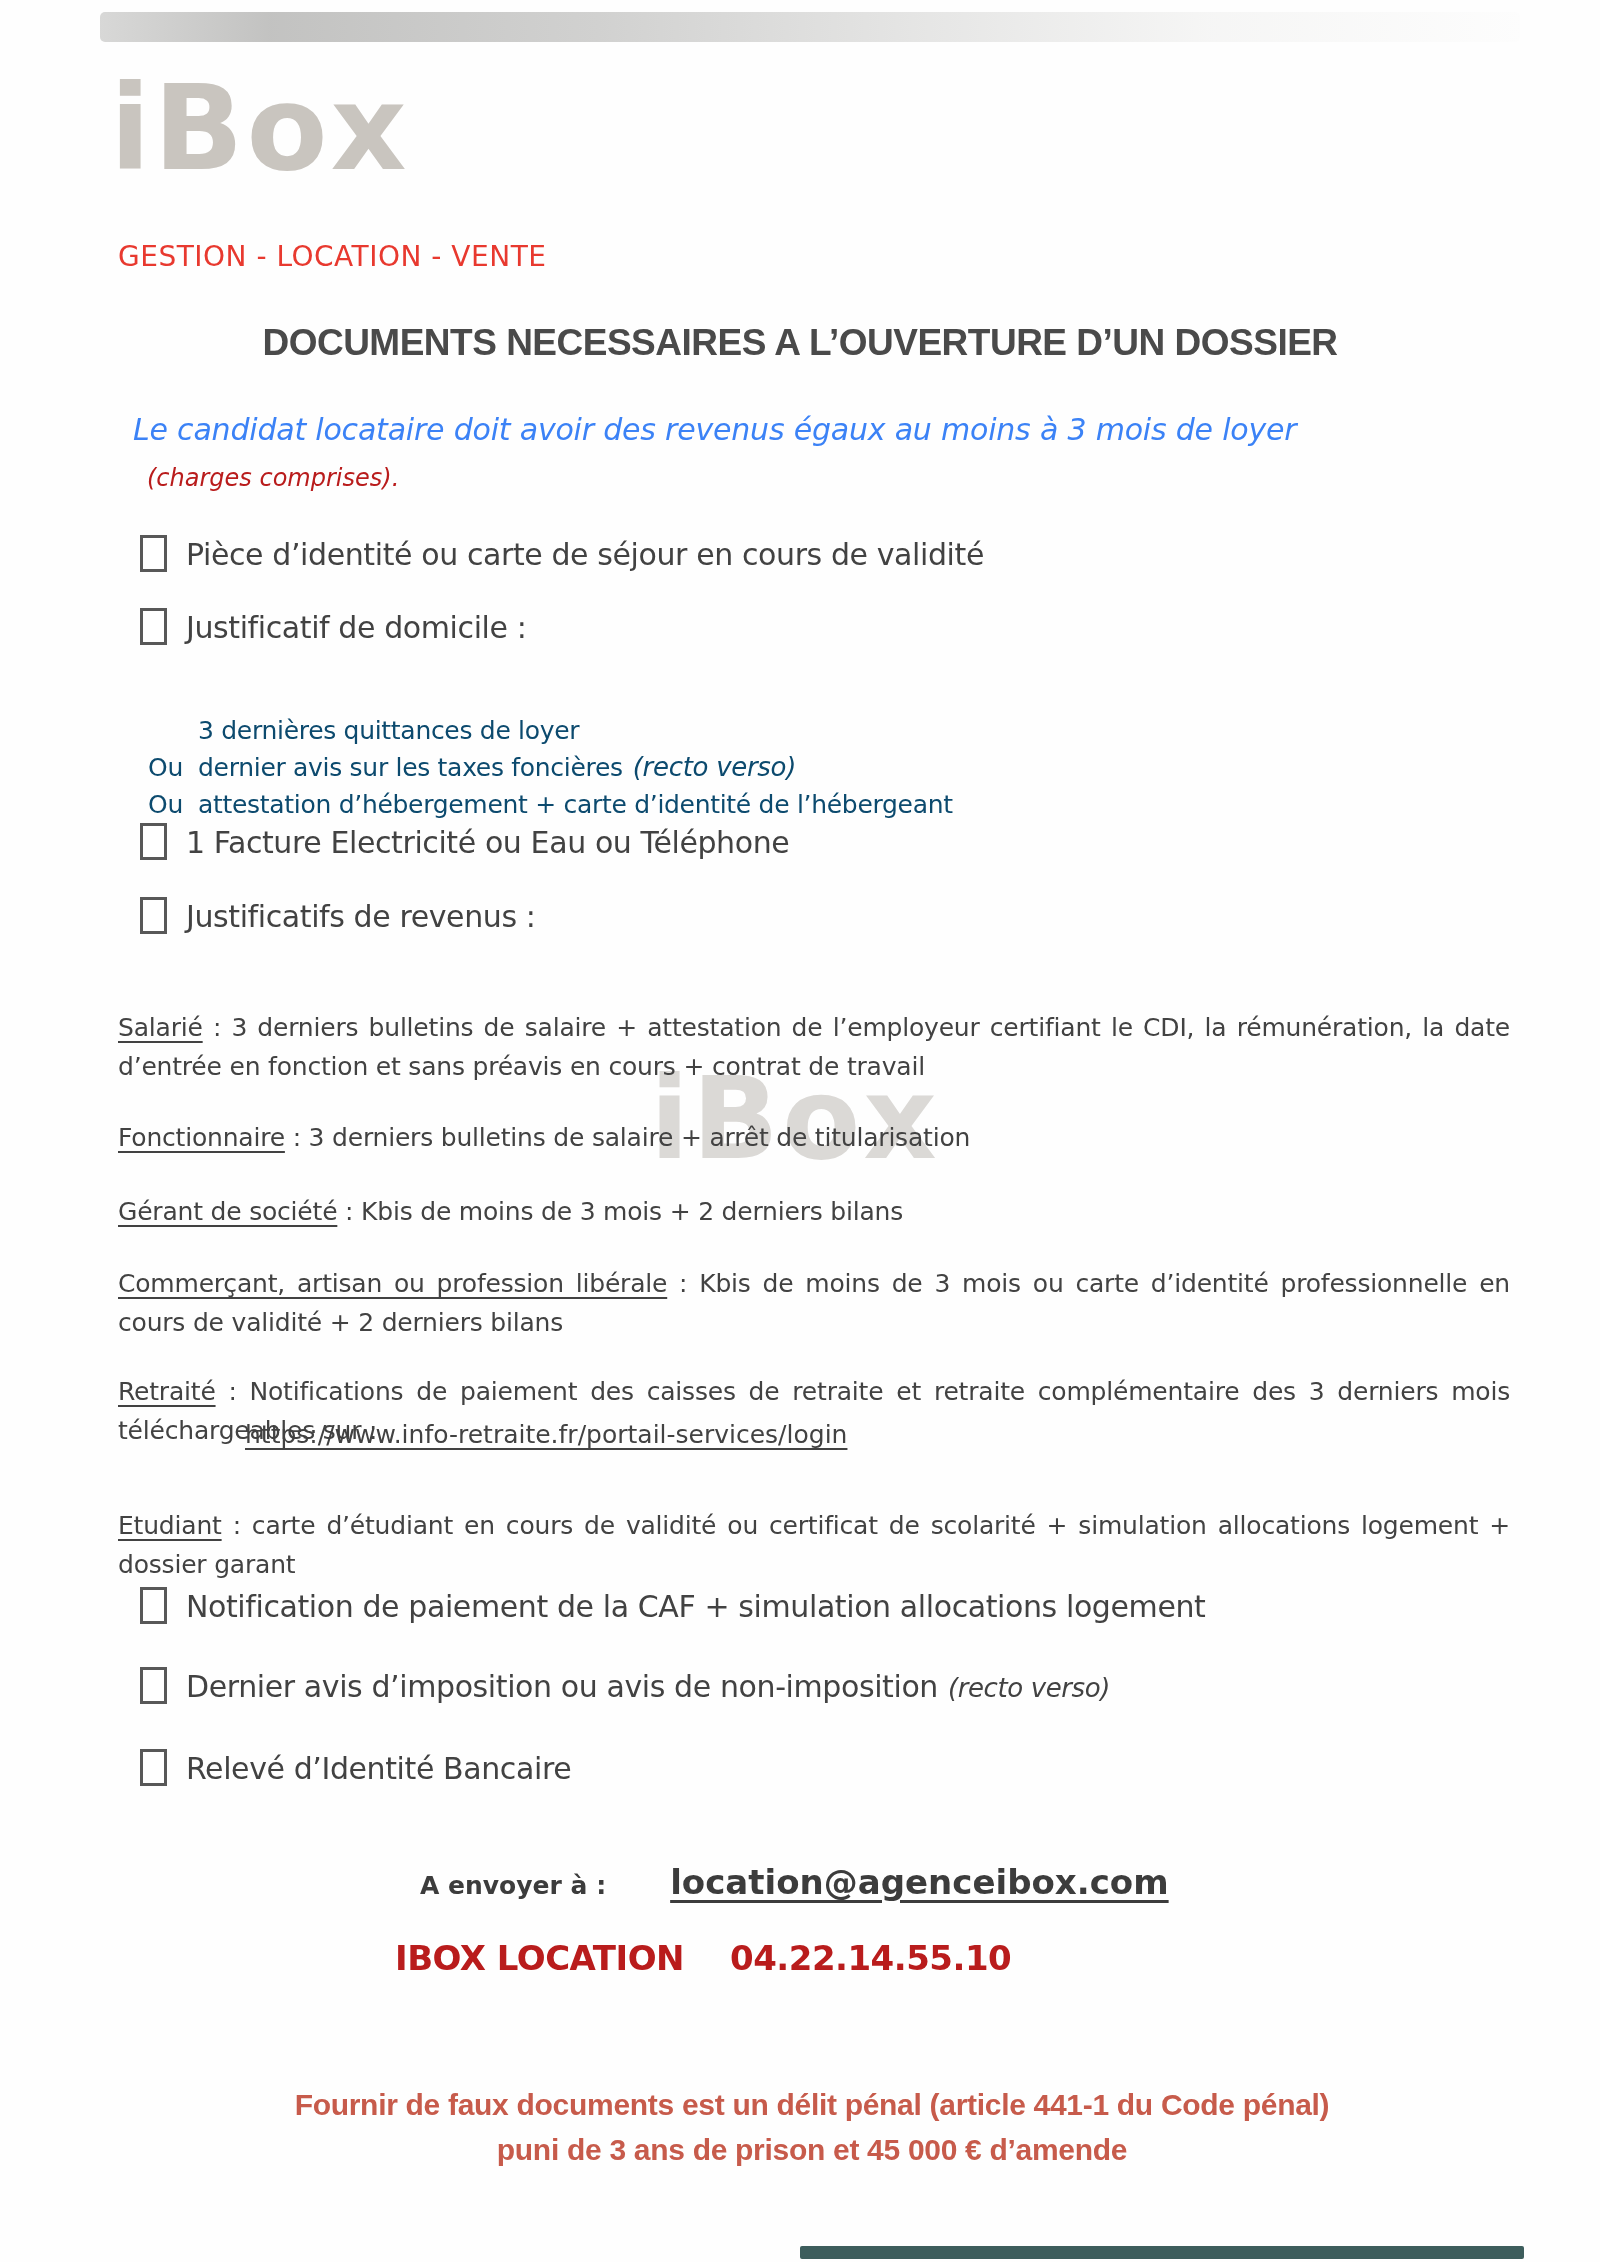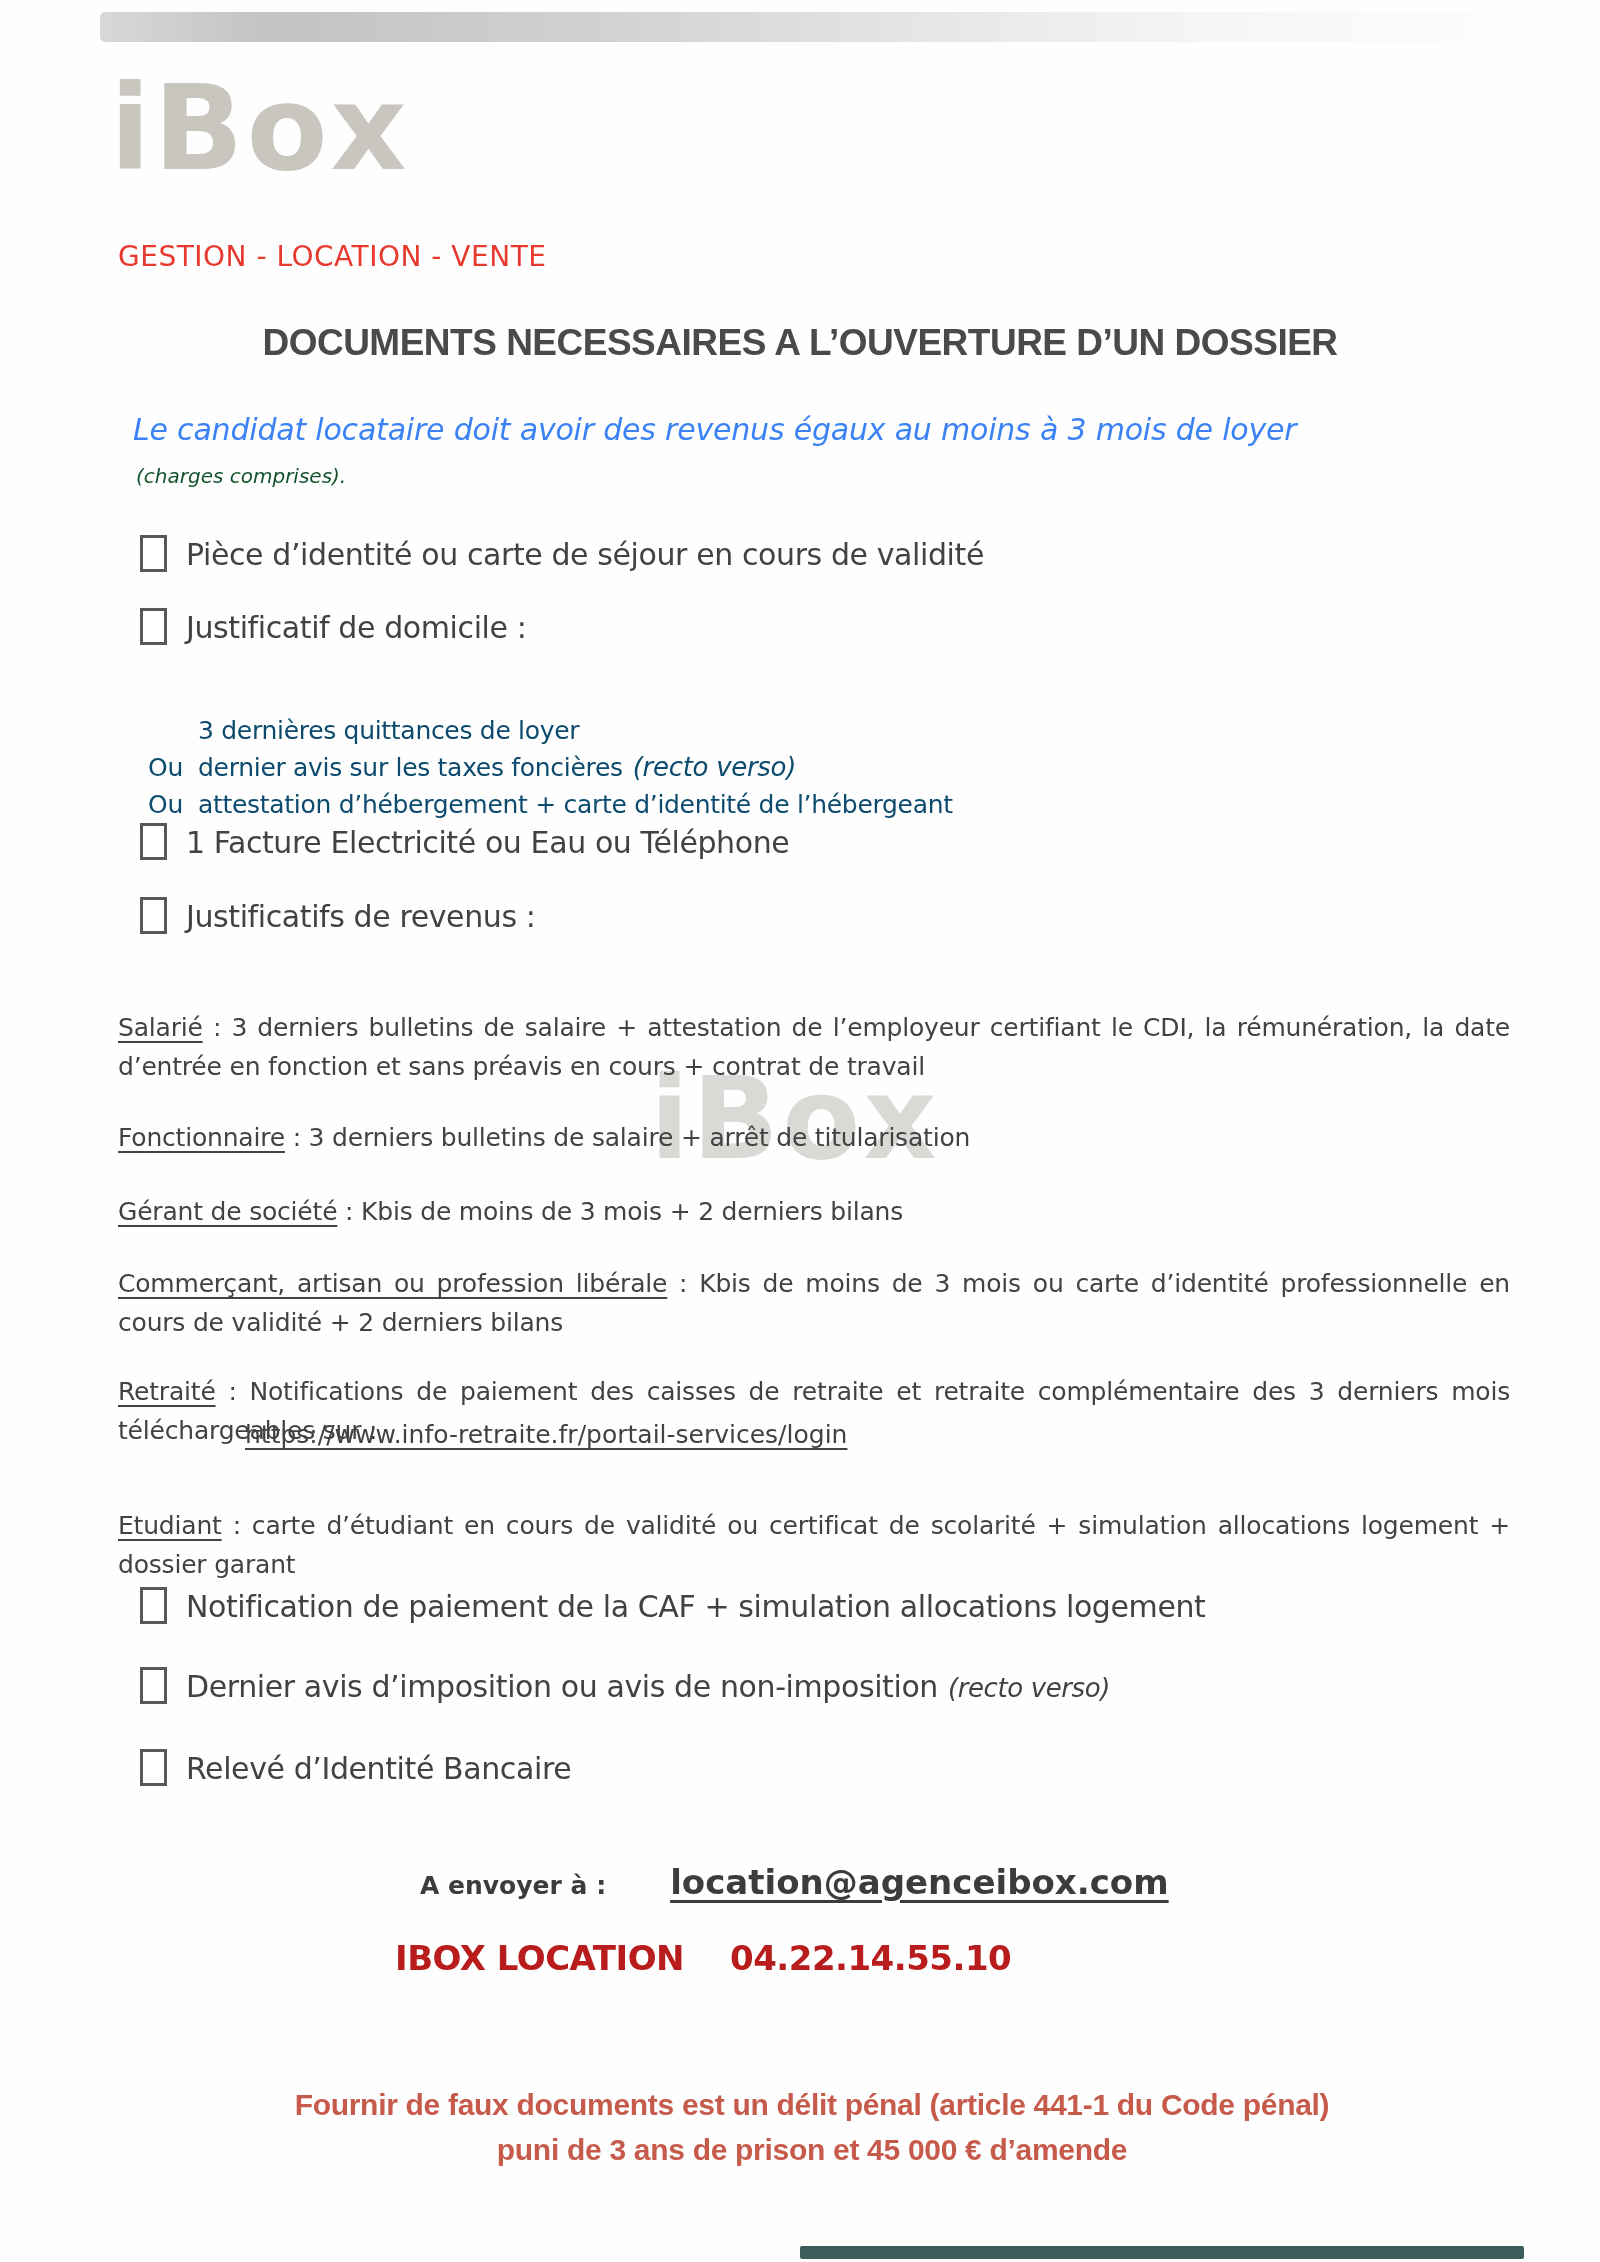--- a/index.html
+++ b/index.html
@@ -44,22 +44,22 @@
     text-align:center;
     font-family:"Liberation Sans", sans-serif;
     font-weight:bold; font-size:37px; letter-spacing:-0.5px;
     color:#4a4a4a;
   }
   .intro1 {
     position:absolute; left:133px; top:412px;
     font-style:italic; font-size:30px; color:#3b82f6; letter-spacing:-0.2px;
   }
   .intro2 {
-    position:absolute; left:136px; top:464px;
-    font-style:italic; font-size:20px; color:#14532d;
+    position:absolute; left:147px; top:464px;
+    font-style:italic; font-size:24px; color:#b91c1c;
   }
   
   .cbrow {
     position:absolute; left:140px;
     display:flex; align-items:flex-start; gap:19px;
   }
   .box {
     flex:none; width:27px; height:37px; margin-top:1px;
     border:3px solid #585858; background:#fff;
   }

